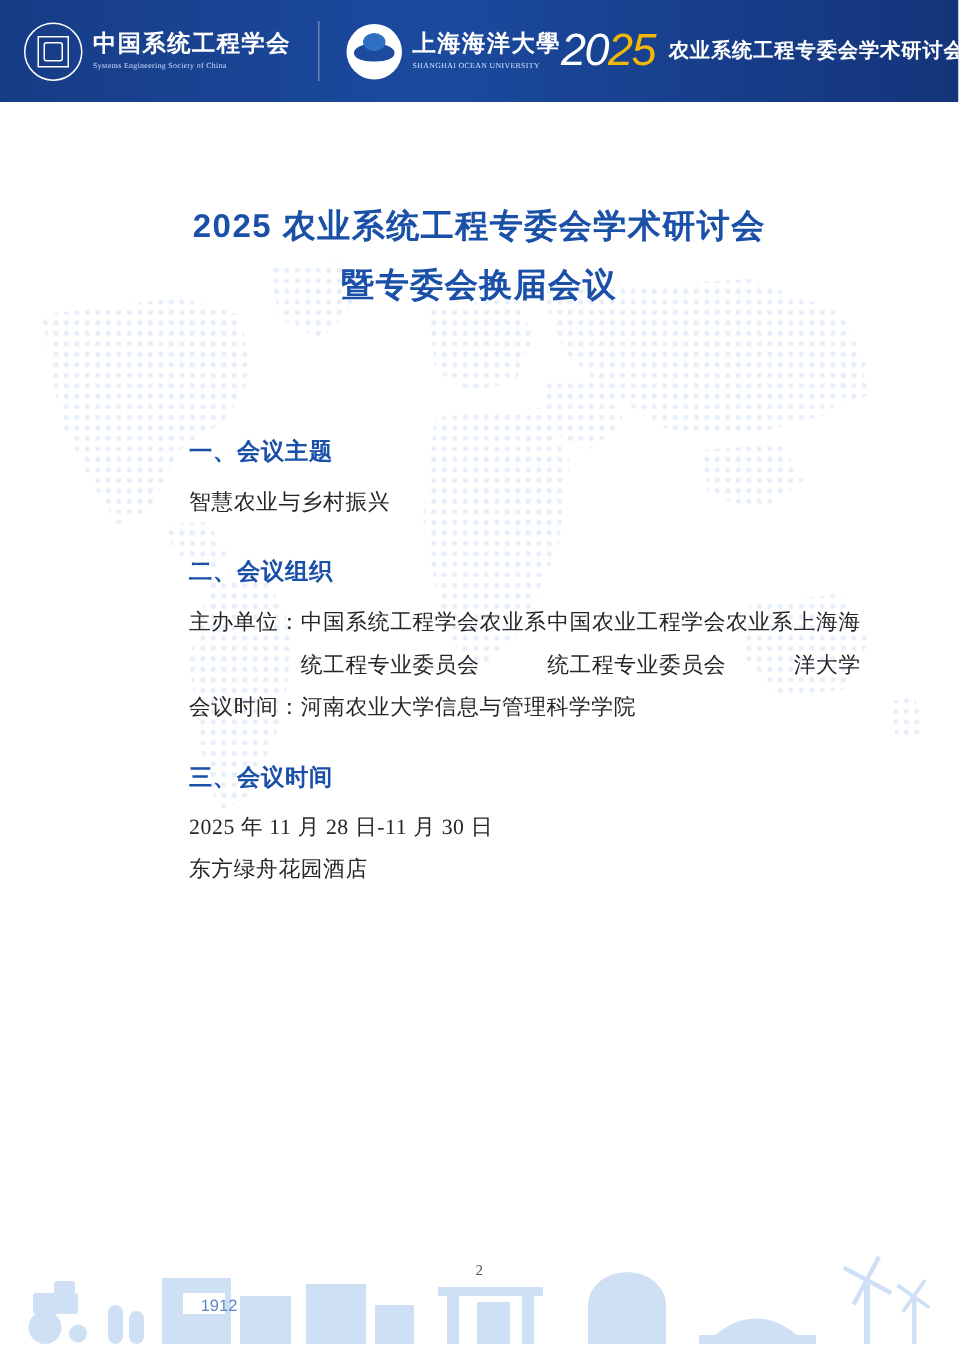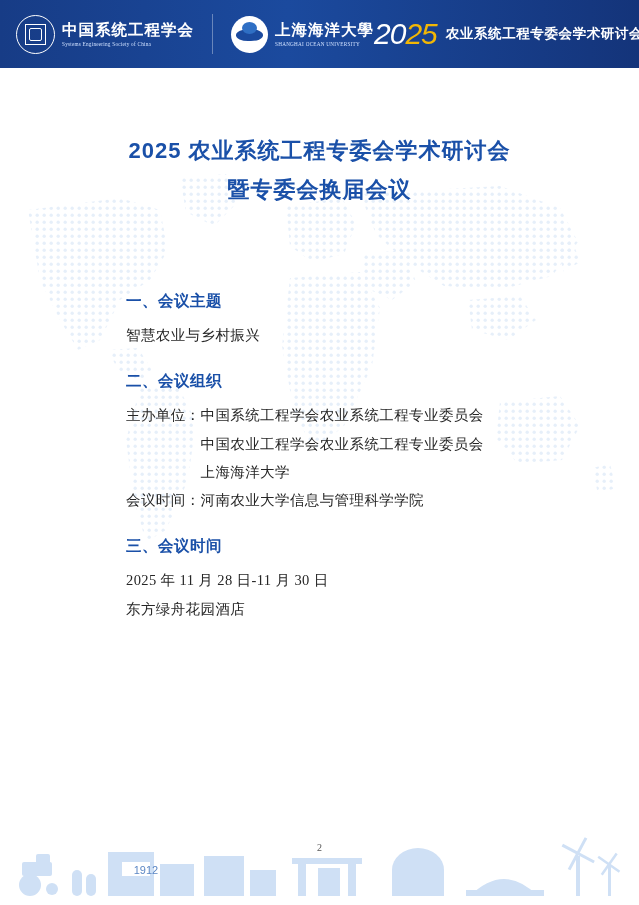--- a/index.html
+++ b/index.html
@@ -199,21 +199,20 @@
     color: #262626;
     font-size: 14.5px;
     line-height: 1.95;
     letter-spacing: 0.4px;
   }
   .org-label {
     white-space: nowrap;
   }
   .org-values {
     display: flex;
-    flex-direction: column;
   }
 
   
   .footer {
     position: absolute;
     left: 0;
     bottom: 0;
     width: 639px;
     height: 95px;
     z-index: 1;

